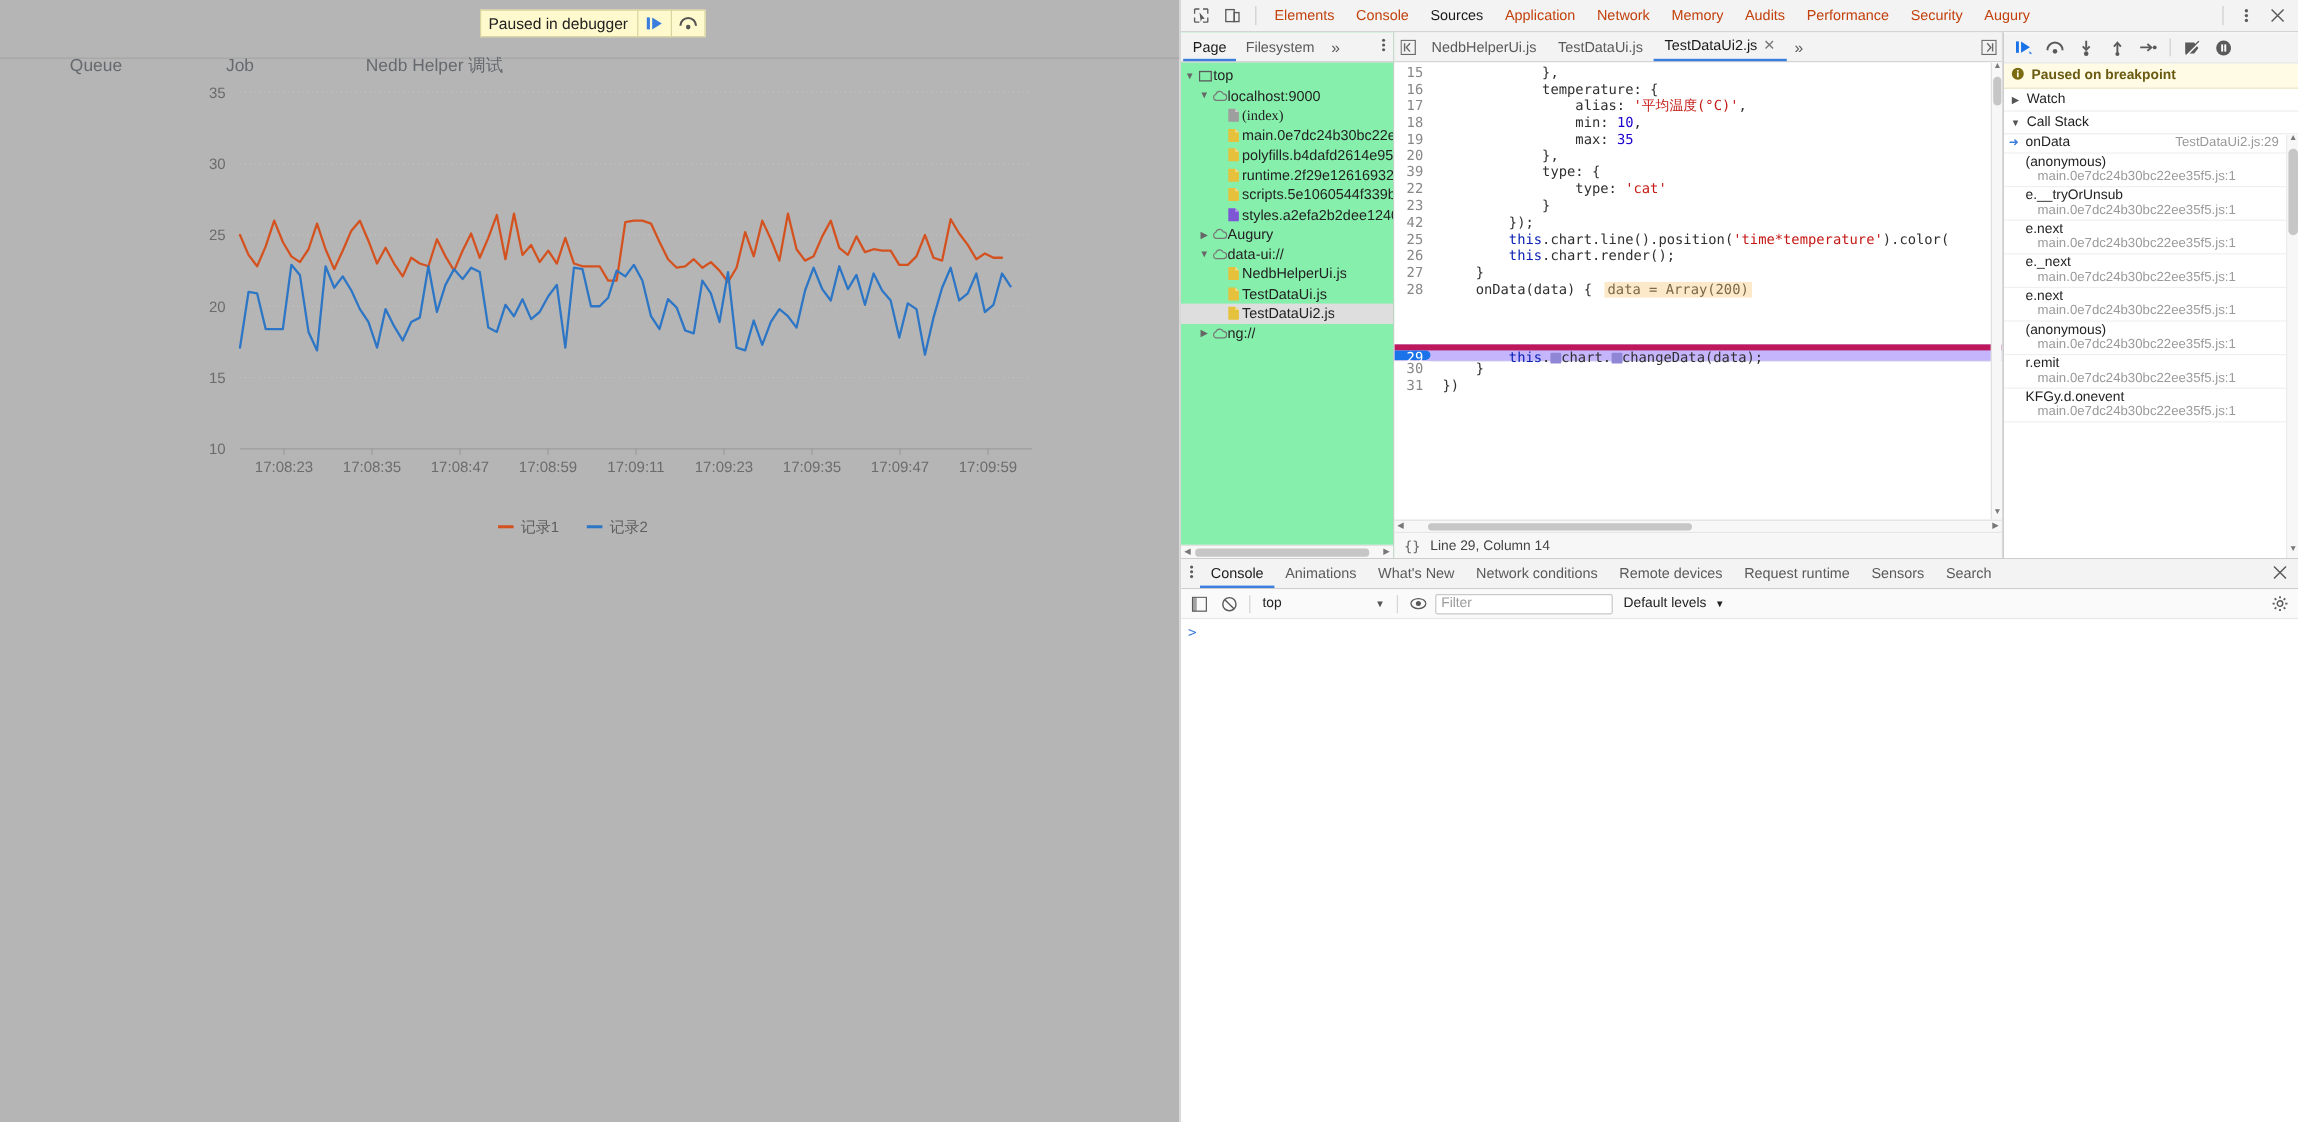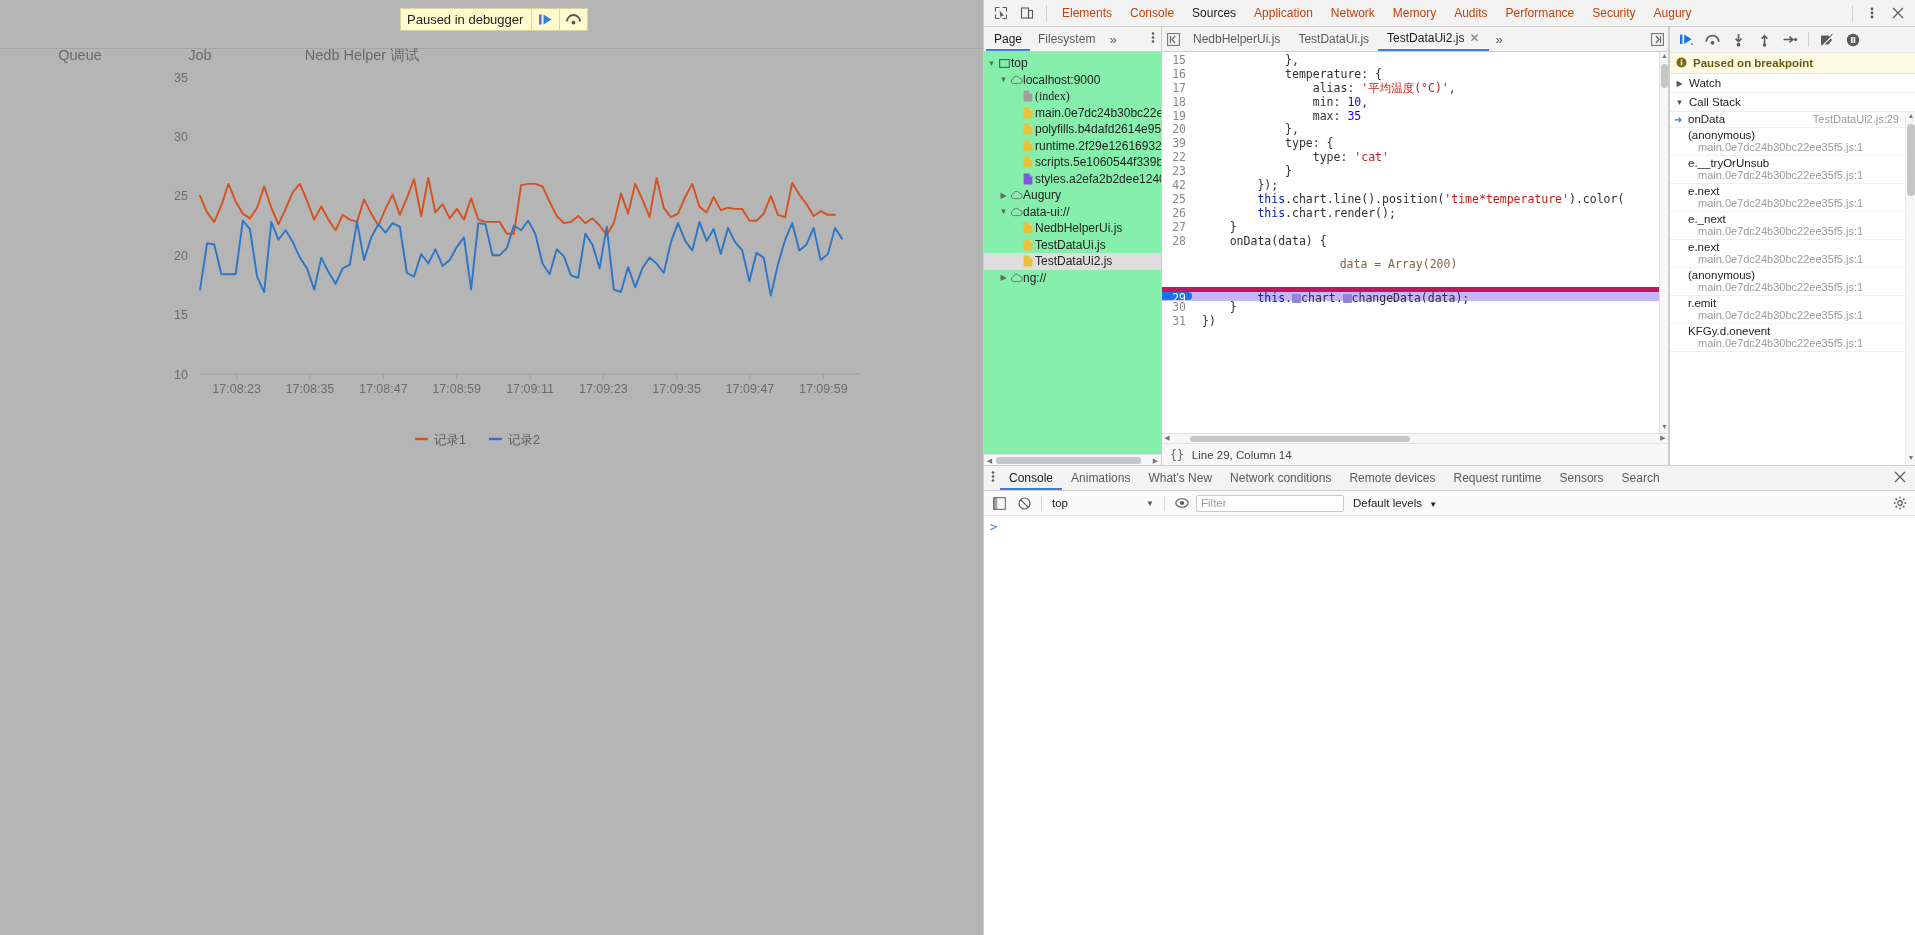--- a/index.html
+++ b/index.html
@@ -578,21 +578,21 @@
               <div class="code-line"><span class="ln">18</span><span class="code-txt">                min: <span class="tok-num">10</span>,</span></div>
               <div class="code-line"><span class="ln">19</span><span class="code-txt">                max: <span class="tok-num">35</span></span></div>
               <div class="code-line"><span class="ln">20</span><span class="code-txt">            },</span></div>
               <div class="code-line"><span class="ln">39</span><span class="code-txt">            type: {</span></div>
               <div class="code-line"><span class="ln">22</span><span class="code-txt">                type: <span class="tok-str">'cat'</span></span></div>
               <div class="code-line"><span class="ln">23</span><span class="code-txt">            }</span></div>
               <div class="code-line"><span class="ln">42</span><span class="code-txt">        });</span></div>
               <div class="code-line"><span class="ln">25</span><span class="code-txt">        <span class="tok-key">this</span>.chart.line().position(<span class="tok-str">'time*temperature'</span>).color(</span></div>
               <div class="code-line"><span class="ln">26</span><span class="code-txt">        <span class="tok-key">this</span>.chart.render();</span></div>
               <div class="code-line"><span class="ln">27</span><span class="code-txt">    }</span></div>
-              <div class="code-line"><span class="ln">28</span><span class="code-txt">    onData(data) {</span><span class="inline-val" style="margin-left: 10px; margin-top: 23px;">data = Array(200)</span></div>
+              <div class="code-line"><span class="ln">28</span><span class="code-txt">    onData(data) {</span><span class="inline-val" style="margin-left: 10px;">data = Array(200)</span></div>
               <div class="code-line hl"><span class="ln">29</span><span class="code-txt">        <span class="tok-key">this</span>.<span class="chip"></span>chart.<span class="chip"></span>changeData(data);</span></div>
               <div class="code-line"><span class="ln">30</span><span class="code-txt">    }</span></div>
               <div class="code-line"><span class="ln">31</span><span class="code-txt">})</span></div>
             </div>
           <div id="code-scroll-v">
             <div class="arrow" style="top:0;">▲</div>
             <div class="thumb" style="top:12px;"></div>
             <div class="arrow" style="bottom:0;">▼</div>
           </div>
         </div>

